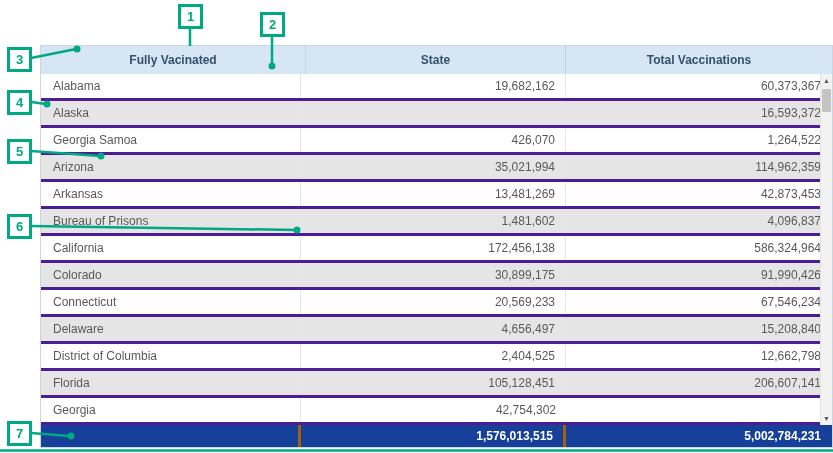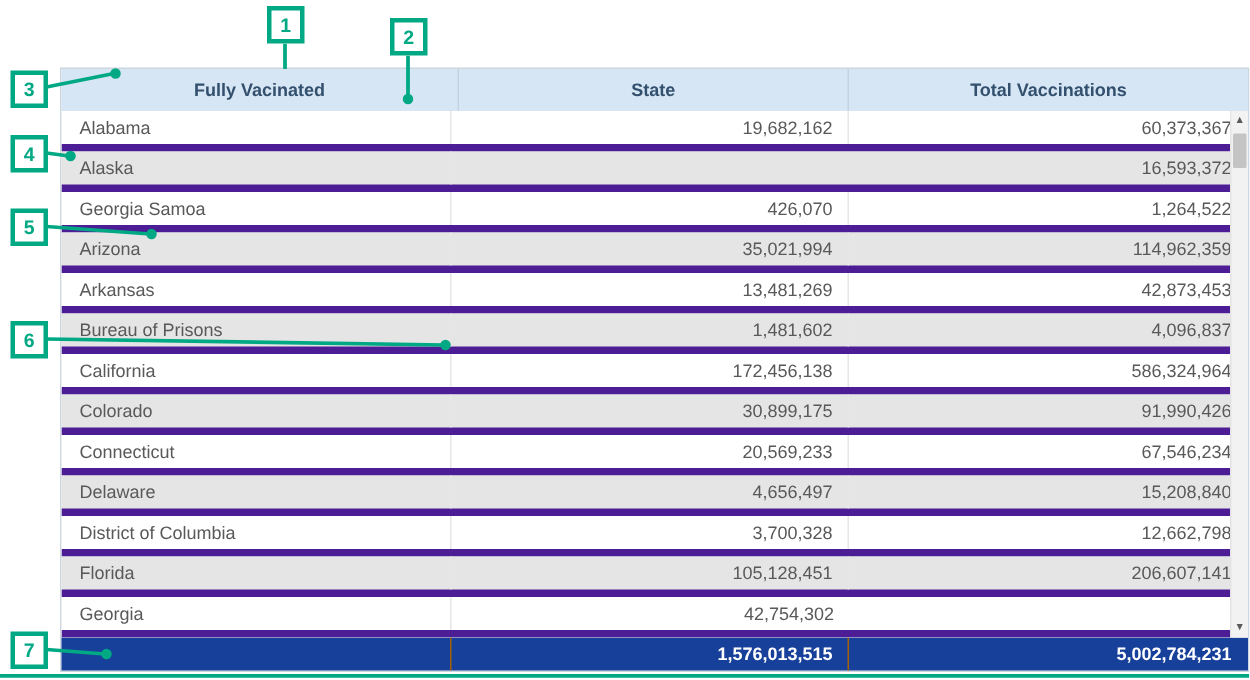--- a/index.html
+++ b/index.html
@@ -11,31 +11,31 @@
 
   .thead{display:flex;height:28px;flex:0 0 28px;background:#d6e6f4;}
   .hcell{display:flex;align-items:center;justify-content:center;font-size:12px;font-weight:bold;
     color:#33506e;border-right:1px solid #c5d3e0;box-sizing:border-box;}
   .hcell:last-child{border-right:none;}
   .h-state{width:260px;}
   .h-fully{width:265px;}
   .h-total{flex:1;}
 
   .tbody{position:relative;flex:0 0 351px;overflow:hidden;}
-  .trow{display:flex;height:27px;box-sizing:border-box;border-bottom:5px solid #4c1d95;
+  .trow{display:flex;height:27px;box-sizing:border-box;border-bottom:3px solid #4c1d95;
     background:#ffffff;font-size:12px;color:#595959;}
   .trow.alt{background:#e5e5e5;}
   .cell{display:flex;align-items:center;box-sizing:border-box;border-right:1px solid #e6e6e6;}
   .cell:last-child{border-right:none;}
   .c-state{width:260px;padding-left:12px;}
   .c-fully{width:265px;justify-content:flex-end;padding-right:10px;}
   .c-total{flex:1;justify-content:flex-end;padding-right:11px;}
 
   .trow-total{display:flex;flex:1;background:#17409b;color:#ffffff;font-size:12px;font-weight:bold;}
-  .trow-total .cell{border-right:1px solid #a16207;}
+  .trow-total .cell{border-right:3px solid #a16207;}
   .trow-total .cell:last-child{border-right:none;}
 
   .scrollbar{position:absolute;right:0;top:28px;width:12px;height:351px;background:#f2f2f2;
     border-left:1px solid #e3e3e3;box-sizing:border-box;z-index:3;}
   .scroll-btn{position:absolute;left:0;width:11px;height:13px;display:flex;align-items:center;
     justify-content:center;font-size:7px;color:#5a5a5a;background:#f2f2f2;cursor:default;}
   .scroll-btn.up{top:0;}
   .scroll-btn.down{bottom:0;}
   .scroll-thumb{position:absolute;left:1px;top:15px;width:9px;height:23px;background:#c4c4c4;border-radius:1px;}
 
@@ -120,21 +120,21 @@
   </div>
 
   <div class="trow alt">
     <div class="cell c-state">Delaware</div>
     <div class="cell c-fully">4,656,497</div>
     <div class="cell c-total">15,208,840</div>
   </div>
 
   <div class="trow">
     <div class="cell c-state">District of Columbia</div>
-    <div class="cell c-fully">3,700,328</div>
+    <div class="cell c-fully">2,404,525</div>
     <div class="cell c-total">12,662,798</div>
   </div>
 
   <div class="trow alt">
     <div class="cell c-state">Florida</div>
     <div class="cell c-fully">105,128,451</div>
     <div class="cell c-total">206,607,141</div>
   </div>
 
   <div class="trow">

